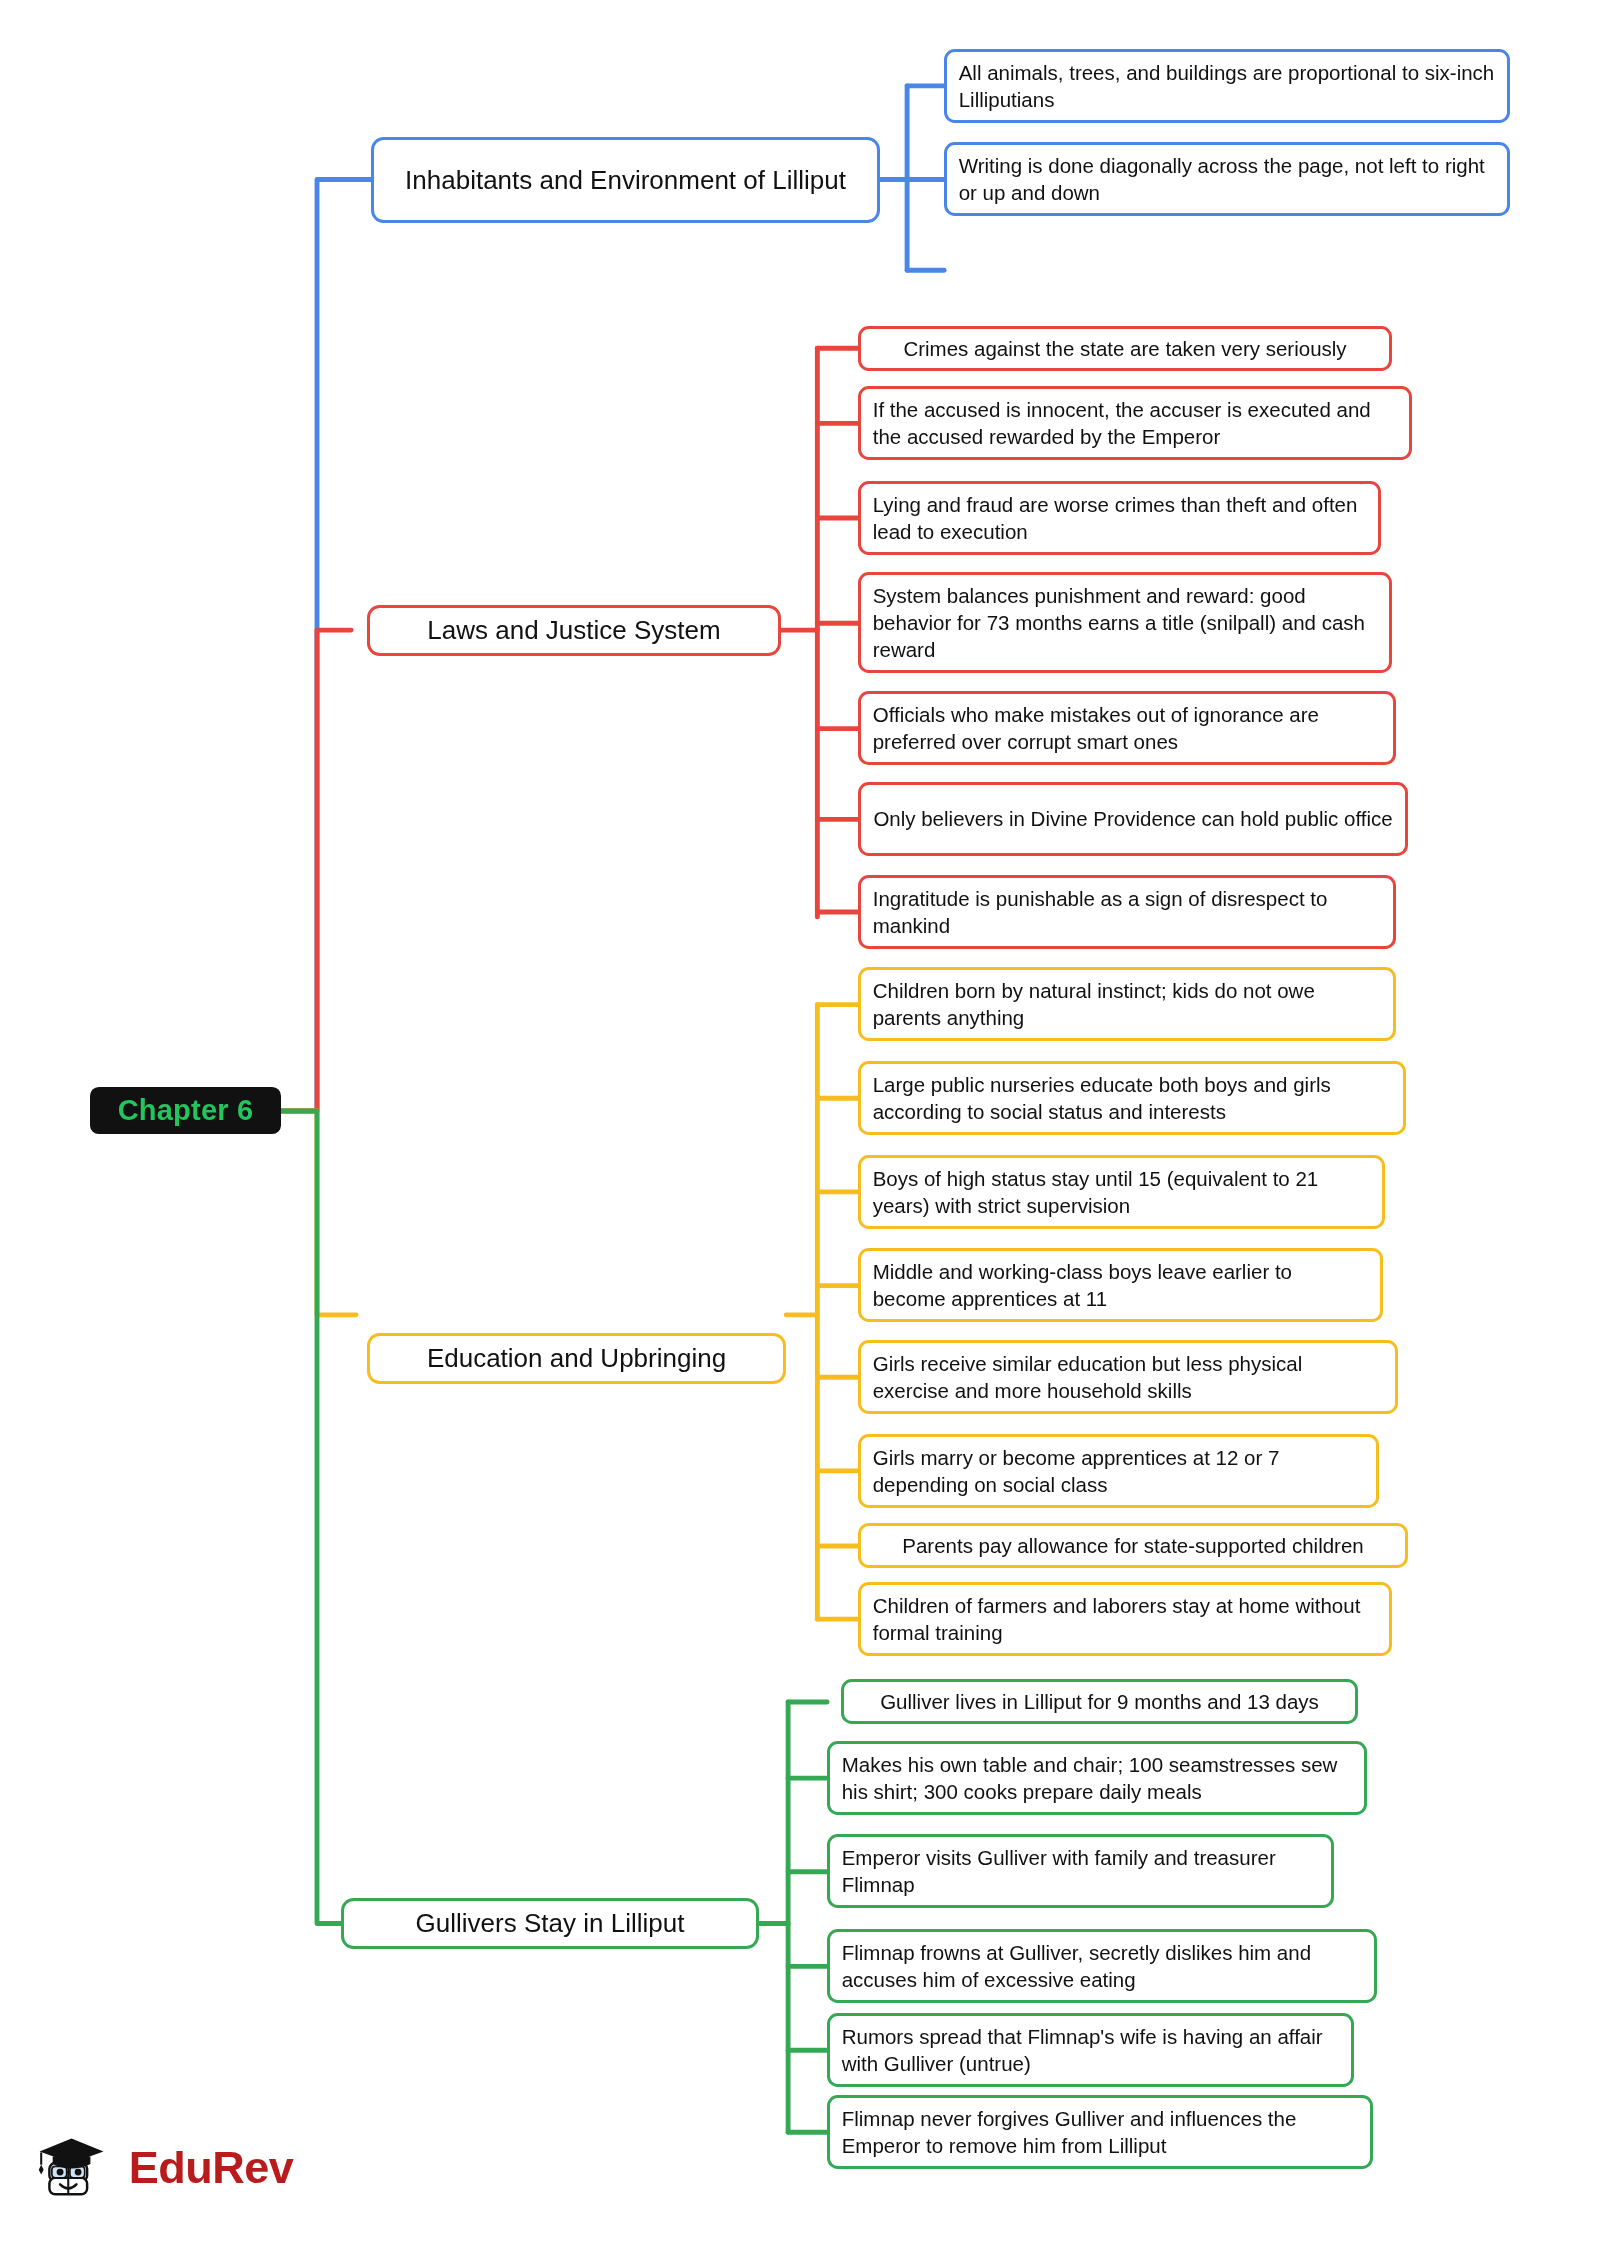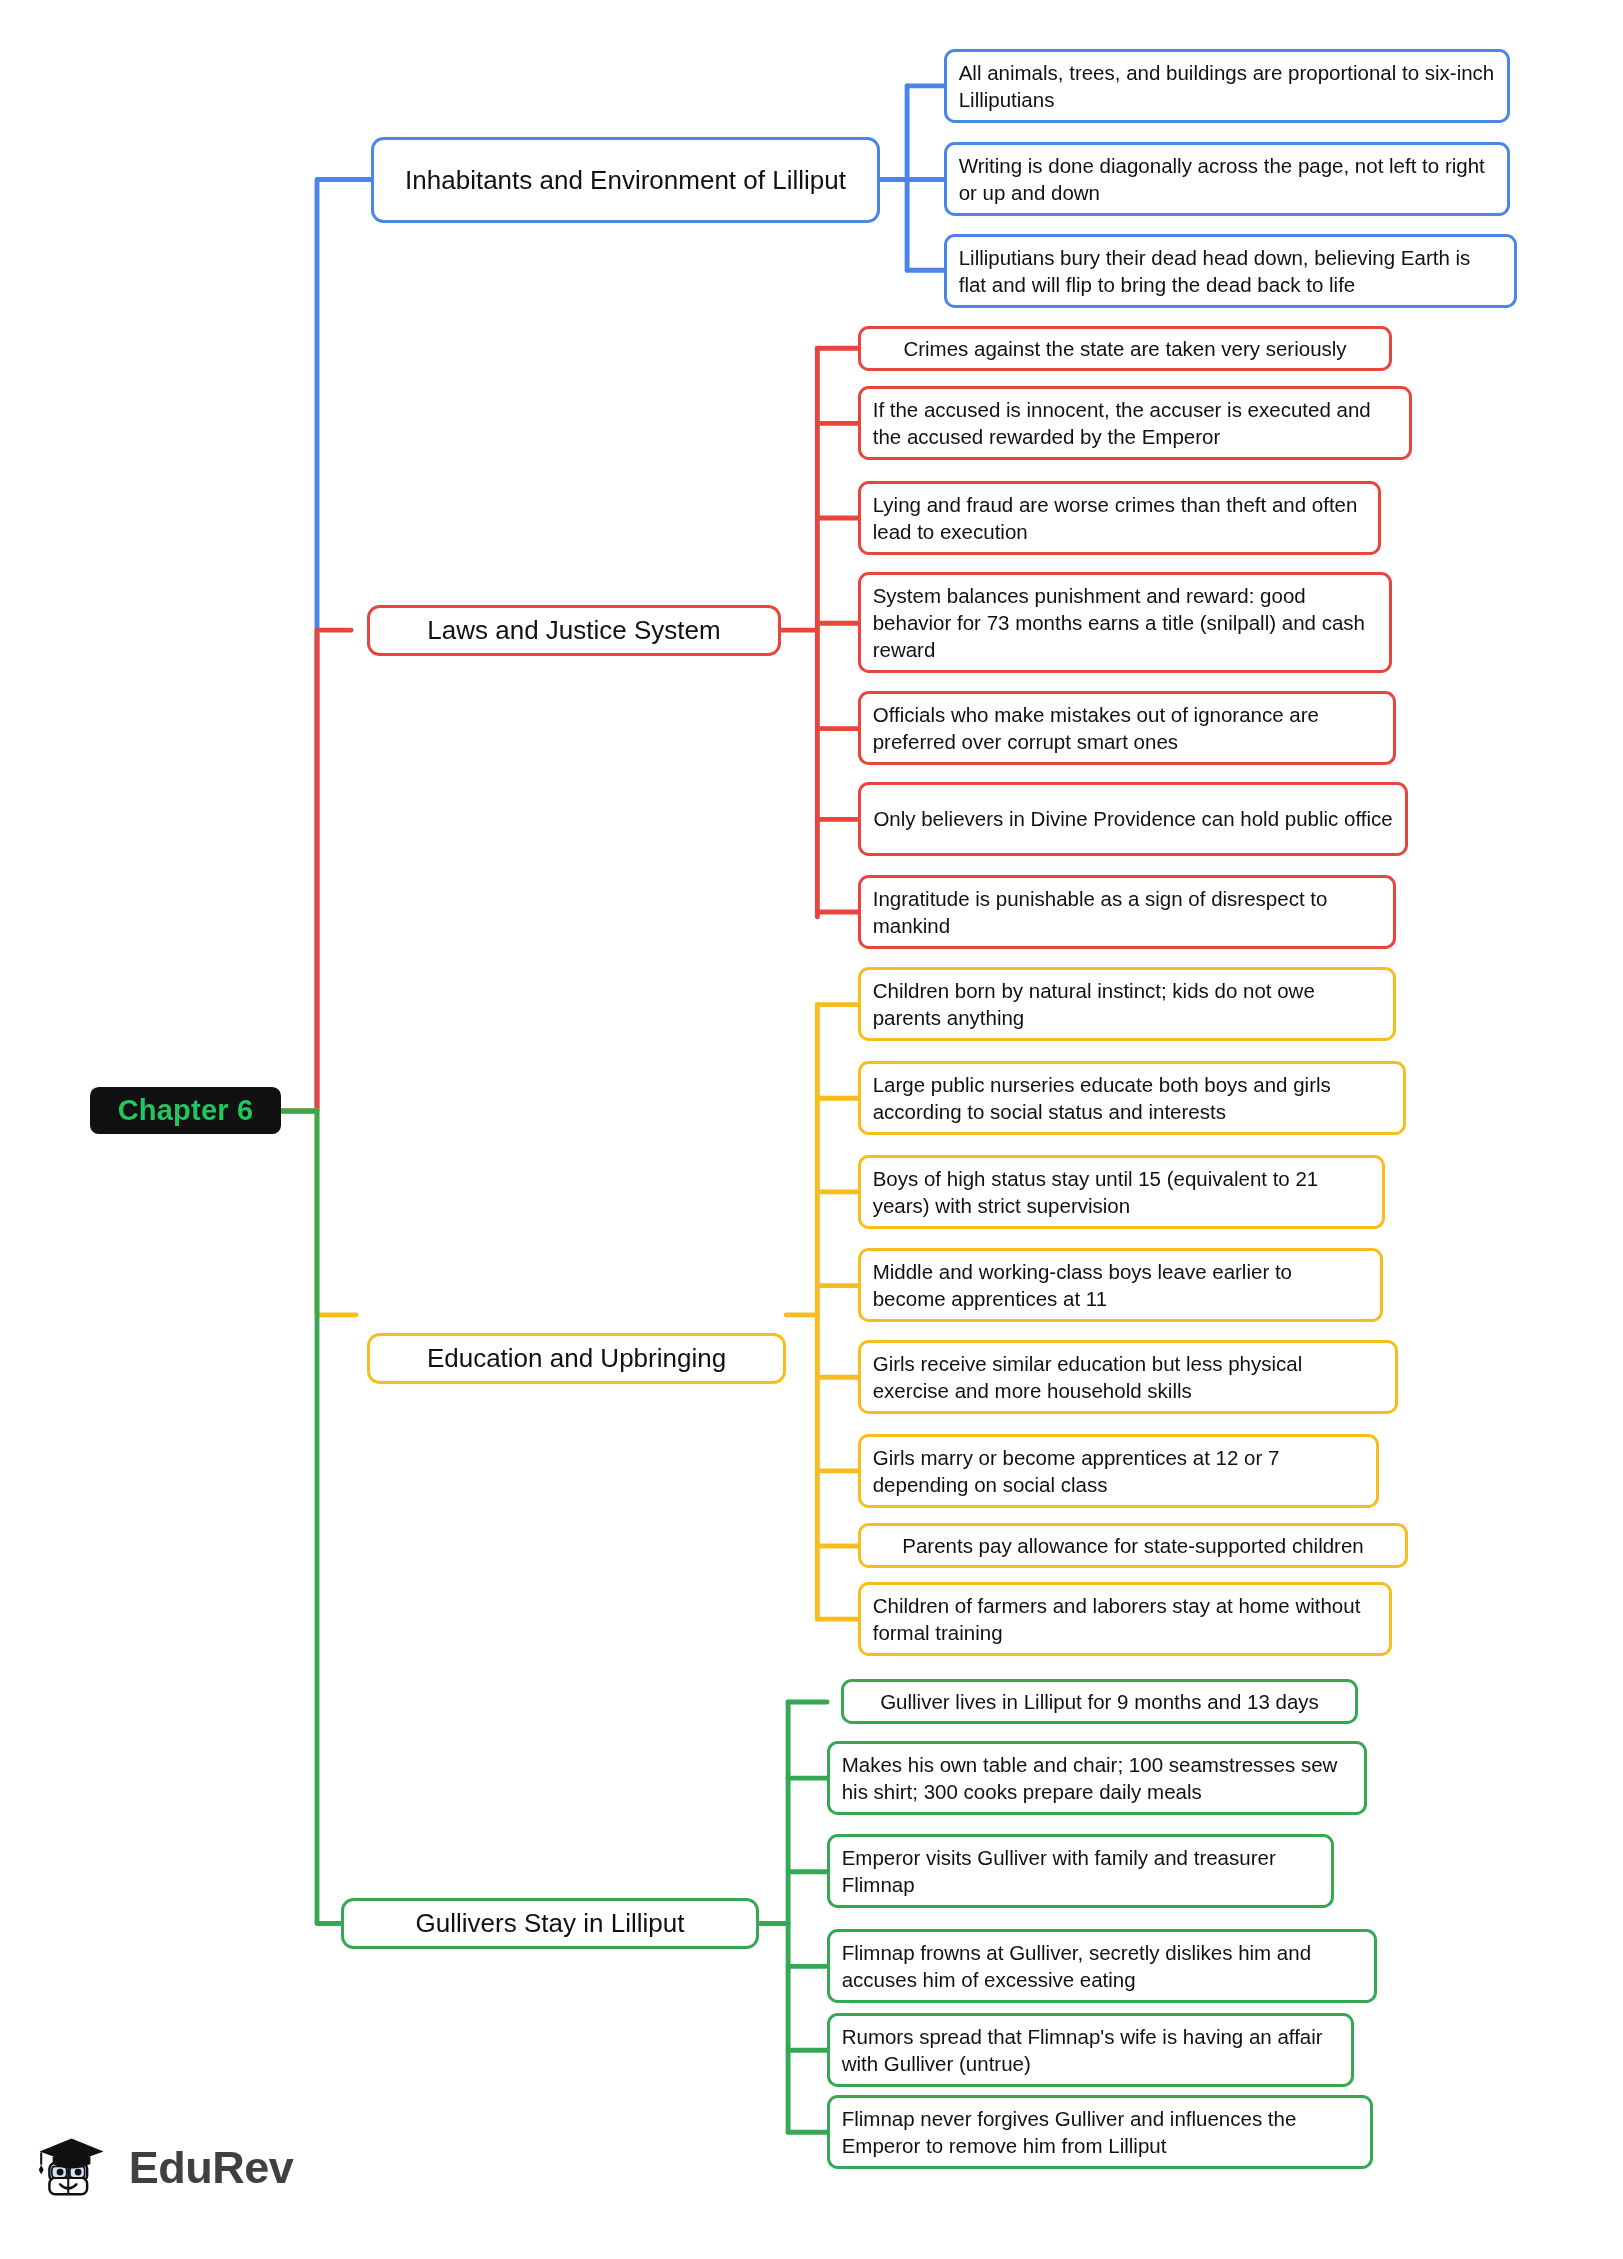--- a/index.html
+++ b/index.html
@@ -65,21 +65,21 @@
 
   
   #logo{
     position:absolute;
     left:33px; top:2114px;
     width:283px; height:107px;
     display:flex; align-items:center; gap:13.7px;
   }
   #logo-mark{width:82px;height:82px;flex:0 0 auto;}
   #logo-text{
-    font-size:45px;font-weight:bold;color:#404040;letter-spacing:-0.5px;
+    font-size:45px;font-weight:bold;color:#b91c1c;letter-spacing:-0.5px;
     font-family:"Liberation Sans", sans-serif;
   }
 </style>
 </head>
 <body>
 
 <div id="canvas">
 
   <svg class="links" viewBox="0 0 1665 2317">
     <g fill="none" stroke-width="5" stroke-linecap="round" stroke-linejoin="round">
@@ -130,21 +130,20 @@
 
     </g>
   </svg>
 
   <div class="node" id="root-node">Chapter 6</div>
 
   <div class="node branch blue" style="left:371px;top:137px;width:509px;height:86px;">Inhabitants and Environment of Lilliput</div>
 
   <div class="node leaf blue" style="left:944px;top:49px;width:566px;height:74px;">All animals, trees, and buildings are proportional to six-inch Lilliputians</div>
   <div class="node leaf blue" style="left:944px;top:142px;width:566px;height:74px;">Writing is done diagonally across the page, not left to right or up and down</div>
-  <div class="node leaf blue" style="left:944px;top:234px;width:573px;height:74px;">Lilliputians bury their dead head down, believing Earth is flat and will flip to bring the dead back to life</div>
 
   <div class="node branch red" style="left:367px;top:605px;width:414px;height:51px;">Laws and Justice System</div>
 
   <div class="node leaf red" style="left:858px;top:326px;width:534px;height:45px;">Crimes against the state are taken very seriously</div>
   <div class="node leaf red" style="left:858px;top:386px;width:554px;height:74px;">If the accused is innocent, the accuser is executed and the accused rewarded by the Emperor</div>
   <div class="node leaf red" style="left:858px;top:481px;width:523px;height:74px;">Lying and fraud are worse crimes than theft and often lead to execution</div>
   <div class="node leaf red" style="left:858px;top:572px;width:534px;height:101px;">System balances punishment and reward: good behavior for 73 months earns a title (snilpall) and cash reward</div>
   <div class="node leaf red" style="left:858px;top:691px;width:538px;height:74px;">Officials who make mistakes out of ignorance are preferred over corrupt smart ones</div>
   <div class="node leaf red" style="left:858px;top:782px;width:550px;height:74px;">Only believers in Divine Providence can hold public office</div>
   <div class="node leaf red" style="left:858px;top:875px;width:538px;height:74px;">Ingratitude is punishable as a sign of disrespect to mankind</div>

